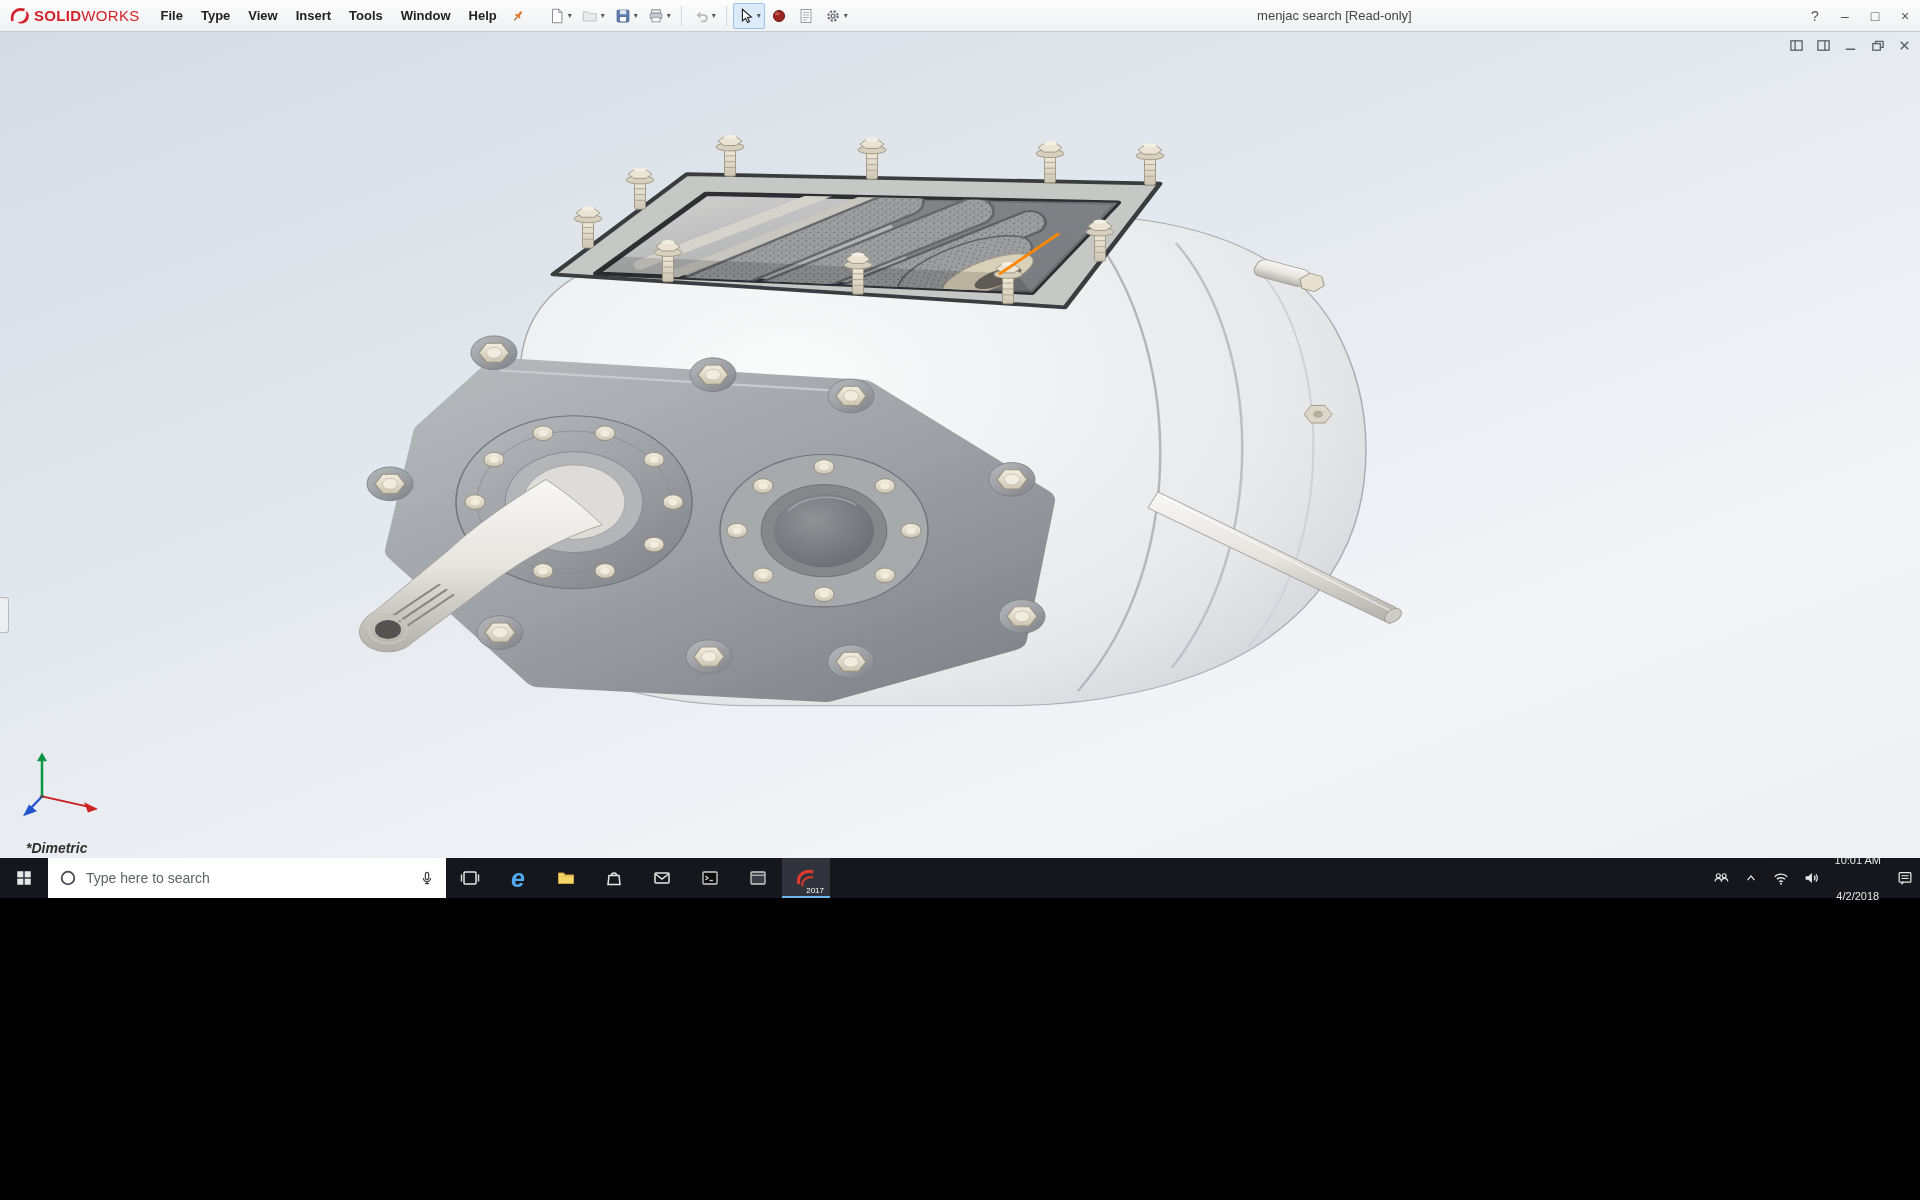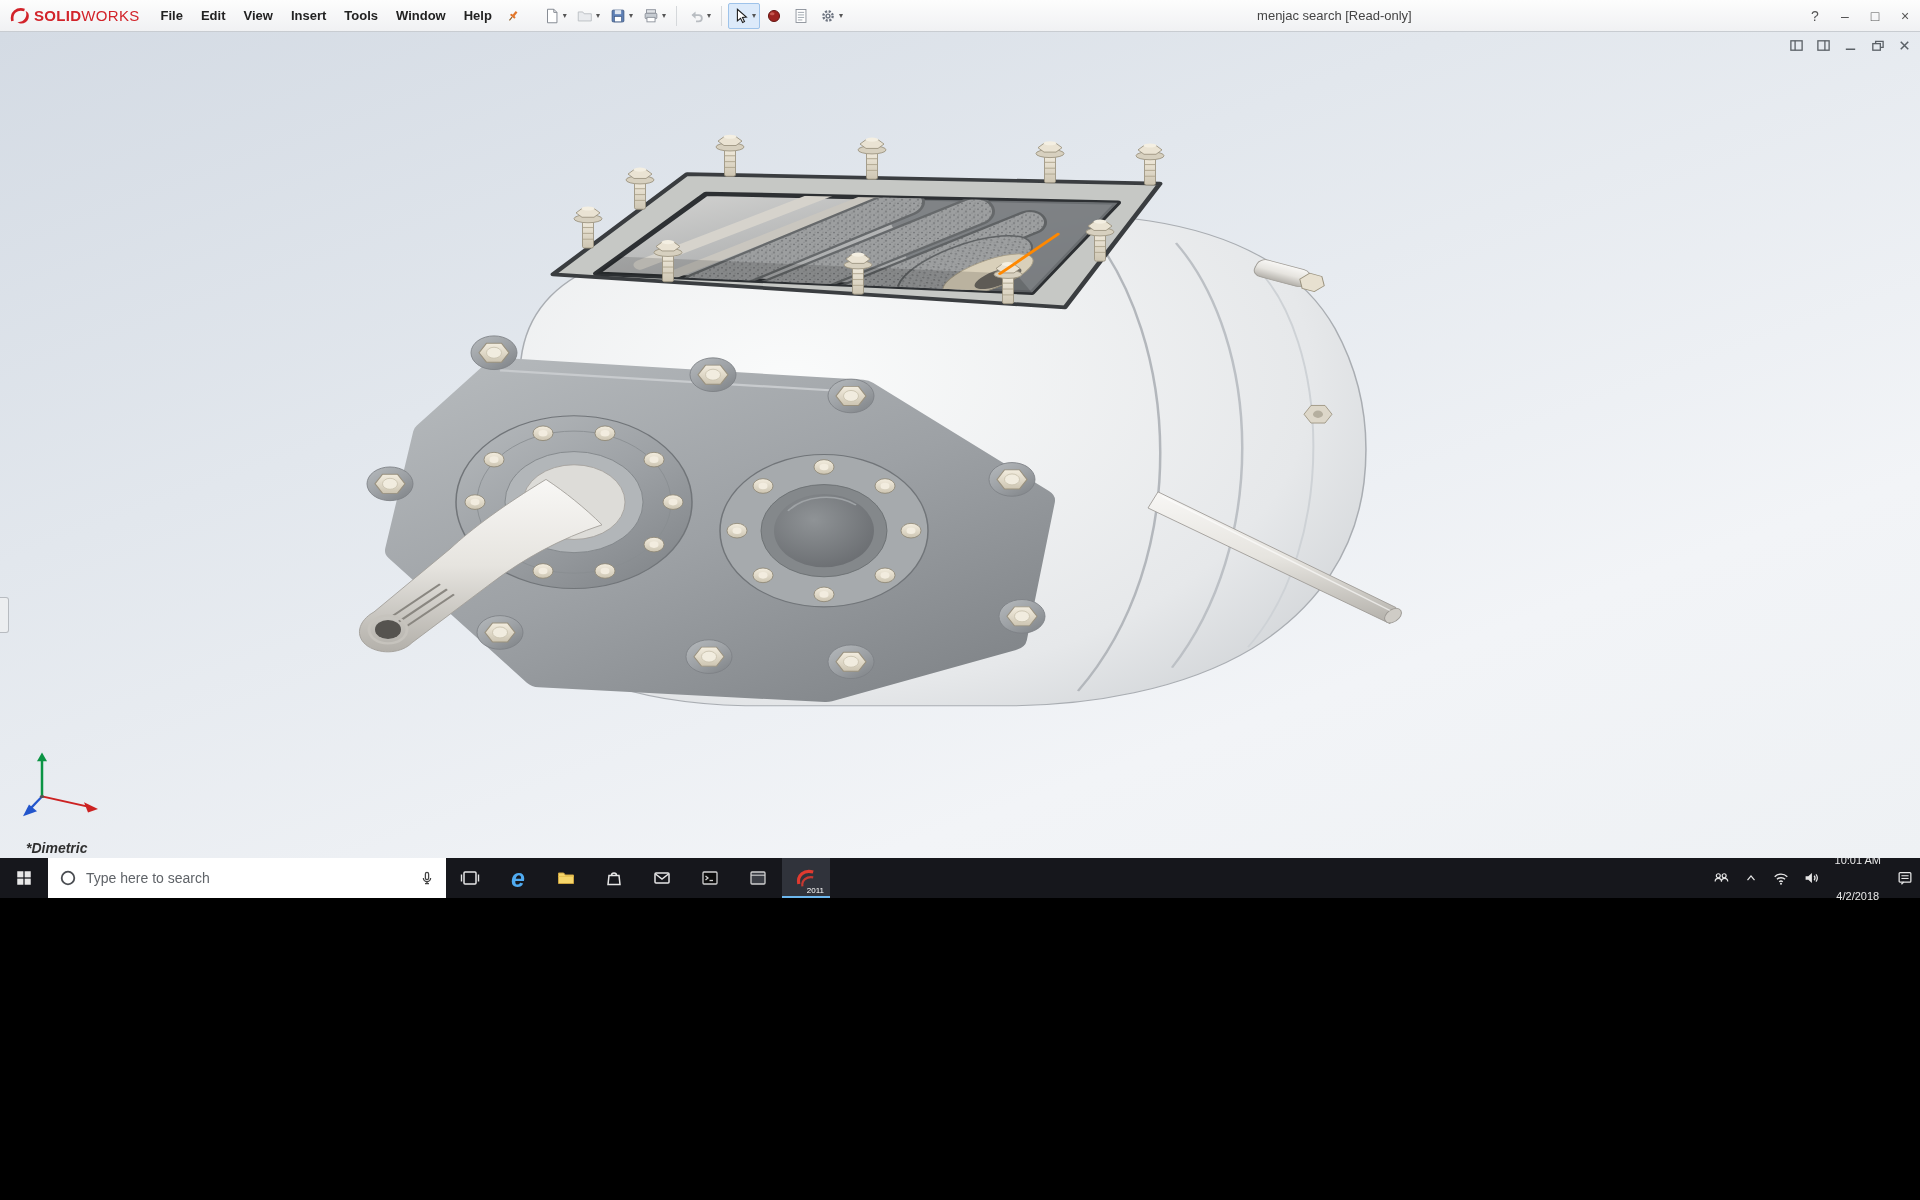--- a/index.html
+++ b/index.html
@@ -58,21 +58,21 @@
   <div class="brand">
     <svg width="22" height="22" viewBox="0 0 20 20">
       <path d="M4 14.5 C 2.5 7 8 2.5 15 4.5" stroke="#d2232a" stroke-width="2.4" fill="none"></path>
       <path d="M16 5.5 C 18.3 10.5 14.5 16 8.5 15.6 C 11.5 17.8 17 17 18.6 12.2 C 19.7 8.8 18.2 6.3 16 5.5 Z" fill="#d2232a"></path>
     </svg>
     <span><span class="solid">SOLID</span><span class="works">WORKS</span></span>
   </div>
 
   <nav class="menubar">
     <span class="menu-item">File</span>
-    <span class="menu-item">Edit</span>
+    <span class="menu-item">Type</span>
     <span class="menu-item">View</span>
     <span class="menu-item">Insert</span>
     <span class="menu-item">Tools</span>
     <span class="menu-item">Window</span>
     <span class="menu-item">Help</span>
   </nav>
 
   <span class="pin-btn">
     <svg width="16" height="16" viewBox="0 0 20 20">
       <g transform="rotate(40 10 10)">
@@ -450,21 +450,21 @@
       <rect x="3" y="4" width="14" height="12" rx="1" fill="#3a3d44" stroke="#cfcfcf" stroke-width="1.3"></rect>
       <line x1="3" y1="7.2" x2="17" y2="7.2" stroke="#cfcfcf" stroke-width="1.1"></line>
     </svg>
   </div>
 
   <div class="tk sw-active">
     <svg width="24" height="24" viewBox="0 0 20 20">
       <path d="M4 15 C 2.5 7.5 8.5 3 16 5" stroke="#e03a2f" stroke-width="2.6" fill="none"></path>
       <path d="M7 17 C 6.2 12 10.5 8.5 16 9.5" stroke="#e03a2f" stroke-width="1.8" fill="none" opacity="0.85"></path>
     </svg>
-    <span class="sw-year">2011</span>
+    <span class="sw-year">2017</span>
   </div>
 
   <div class="tray">
     <div class="tk">
       <svg width="18" height="18" viewBox="0 0 20 20">
         <circle cx="7" cy="7.5" r="2.2" fill="none" stroke="#e6e6e6" stroke-width="1.3"></circle>
         <path d="M3.5 14 a3.5 3.5 0 0 1 7 0" fill="none" stroke="#e6e6e6" stroke-width="1.3"></path>
         <circle cx="13.5" cy="7.5" r="2.2" fill="none" stroke="#e6e6e6" stroke-width="1.3"></circle>
         <path d="M10.5 14 a3.5 3.5 0 0 1 7 0" fill="none" stroke="#e6e6e6" stroke-width="1.3"></path>
       </svg>

